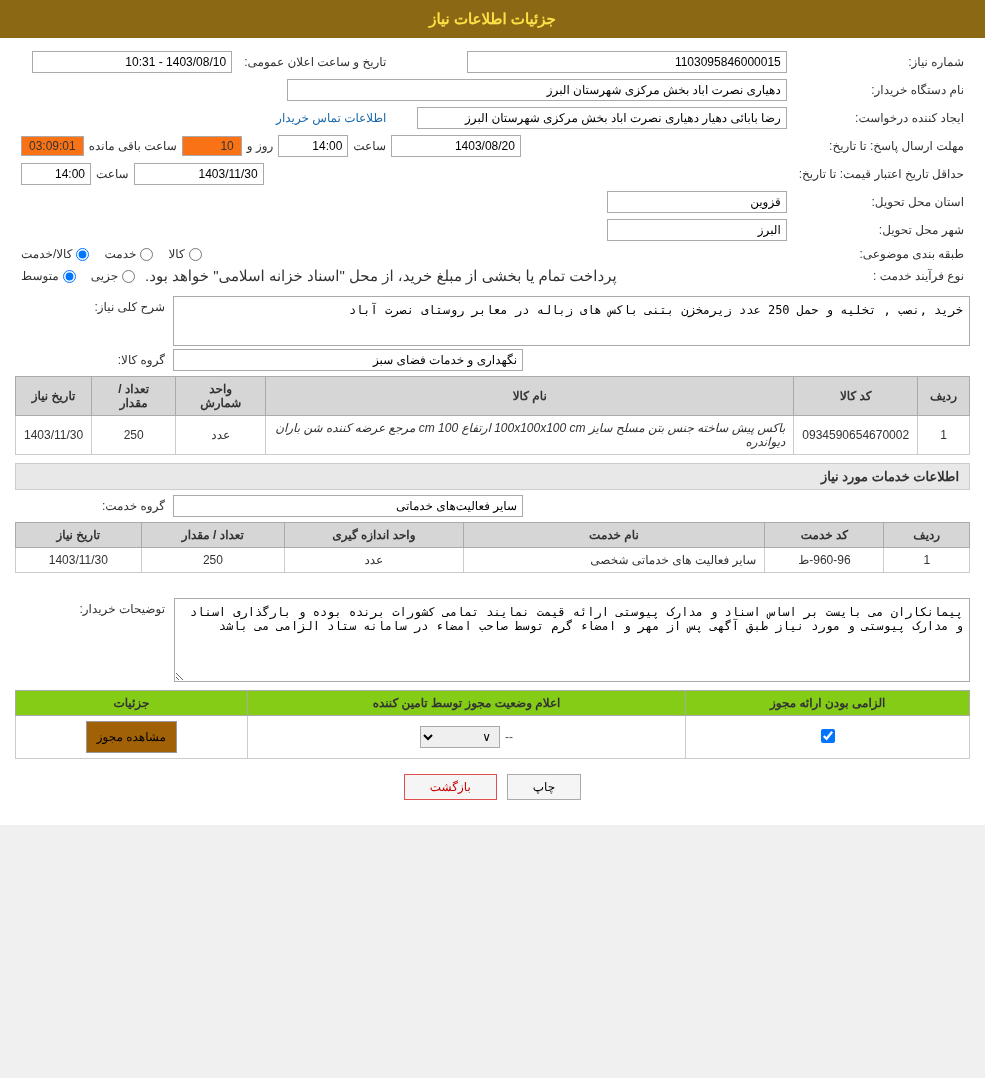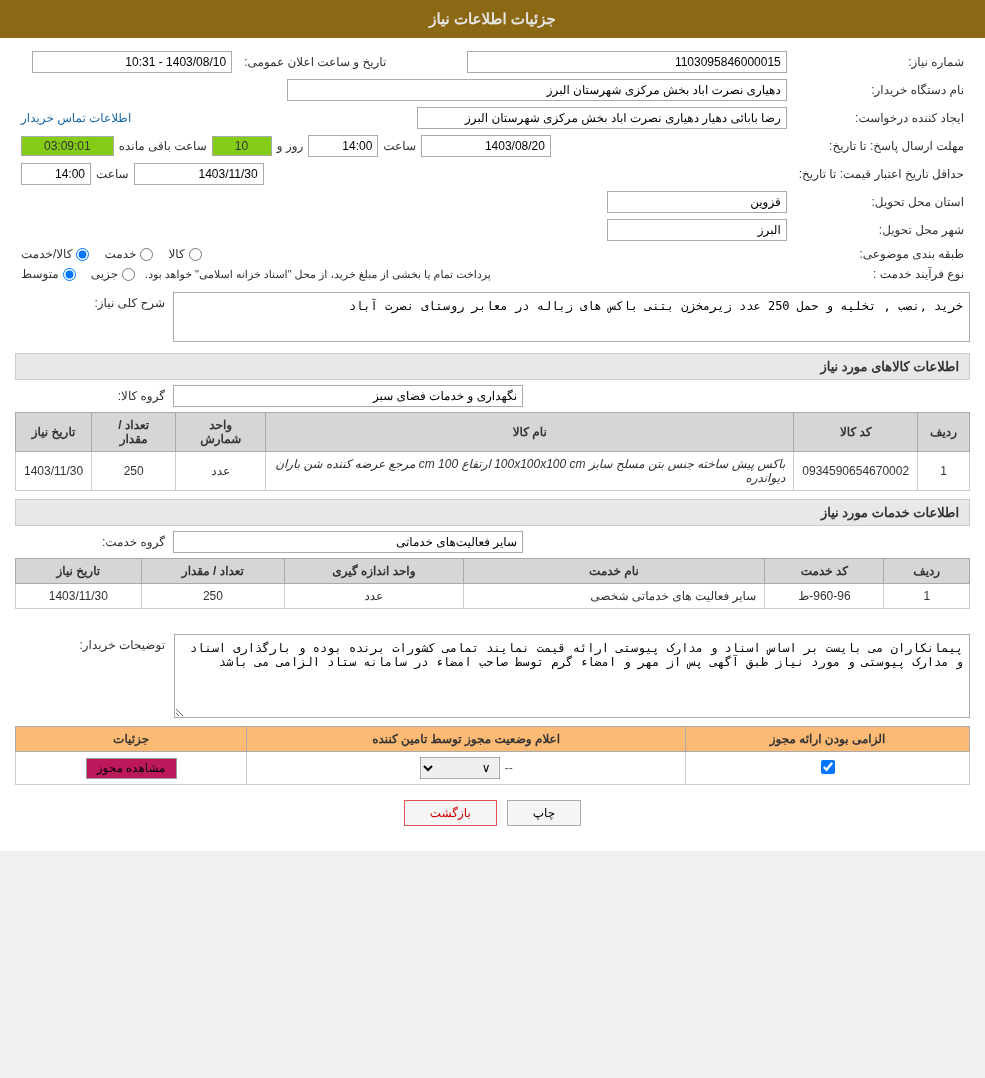--- a/index.html
+++ b/index.html
@@ -10,21 +10,21 @@
       direction: rtl;
       color: #333;
     }
     .page-container {
       width: 985px;
       margin: 0 auto;
       background: #fff;
     }
     .header-bar {
       background: #8B6914;
-      color: #e5e5e5;
+      color: #fde047;
       text-align: center;
       padding: 10px;
       font-size: 15px;
       font-weight: bold;
     }
     .content {
       padding: 10px 15px;
     }
     .section-title {
       background: #e8e8e8;
@@ -73,24 +73,24 @@
     }
     .link-blue { color: #1a6aab; text-decoration: none; cursor: pointer; }
     .countdown-row {
       display: flex;
       align-items: center;
       flex-direction: row-reverse;
       gap: 5px;
     }
     .countdown-box {
       border: 1px solid #aaa;
-      padding: 2px 22px;
-      background: #84cc16;
+      padding: 2px 7px;
+      background: #f97316;
       min-width: 60px;
-      text-align: left;
+      text-align: right;
     }
     .radio-group {
       display: flex;
       flex-direction: row-reverse;
       gap: 15px;
       align-items: center;
     }
     .radio-label {
       display: flex;
       align-items: center;
@@ -137,21 +137,21 @@
       text-align: right;
       direction: rtl;
       font-size: 12px;
     }
     .permit-table {
       width: 100%;
       border-collapse: collapse;
       margin-top: 5px;
     }
     .permit-table th {
-      background: #fdba74;
+      background: #84cc16;
       border: 1px solid #aaa;
       padding: 5px 8px;
       text-align: center;
       font-weight: bold;
     }
     .permit-table td {
       border: 1px solid #ccc;
       padding: 5px 8px;
       text-align: center;
     }
@@ -192,24 +192,24 @@
     .select-field {
       border: 1px solid #aaa;
       padding: 2px 4px;
       font-family: Tahoma, Arial, sans-serif;
       font-size: 12px;
       direction: rtl;
       min-width: 80px;
     }
     .view-btn {
       border: 1px solid #999;
-      padding: 2px 10px;
-      background: #be185d;
+      padding: 8px 10px;
+      background: #a16207;
       cursor: pointer;
-      font-family: Liberation Serif, serif;
+      font-family: Liberation Sans, sans-serif;
       font-size: 12px;
     }
     .dash-value {
       color: #555;
     }
   </style>
 </head>
 <body>
 
 <div class="page-container">
@@ -239,21 +239,21 @@
         <td class="value-cell" colspan="4">
           <input type="text" class="input-field" style="width: 500px;" value="دهیاری نصرت اباد بخش مرکزی شهرستان البرز" readonly="">
         </td>
       </tr>
 
       <tr>
         <td class="label-cell">ایجاد کننده درخواست:</td>
         <td class="value-cell" colspan="2">
           <input type="text" class="input-field" style="width: 370px;" value="رضا بابائی دهیار دهیاری نصرت اباد بخش مرکزی شهرستان البرز" readonly="">
         </td>
-        <td colspan="2" style="text-align:left">
+        <td colspan="2" style="text-align:right">
           <a class="link-blue">اطلاعات تماس خریدار</a>
         </td>
       </tr>
 
       <tr>
         <td class="label-cell">مهلت ارسال پاسخ: تا تاریخ:</td>
         <td class="value-cell" colspan="4">
           <div class="countdown-row">
             <span class="countdown-box">03:09:01</span>
             <span>ساعت باقی مانده</span>
@@ -318,37 +318,36 @@
             <div class="radio-group">
               <label class="radio-label">
                 <span>متوسط</span>
                 <input type="radio" name="noeFarayand" checked="" style="">
               </label>
               <label class="radio-label">
                 <span>جزیی</span>
                 <input type="radio" name="noeFarayand" style="">
               </label>
             </div>
-            <span style="font-size:11px; color:#333;">پرداخت تمام یا بخشی از مبلغ خرید، از محل "اسناد خزانه اسلامی" خواهد بود.</span>
+            <span style="font-size:15px; color:#333;">پرداخت تمام یا بخشی از مبلغ خرید، از محل "اسناد خزانه اسلامی" خواهد بود.</span>
           </div>
         </td>
       </tr>
     </tbody>
       </table>
 
     <div style="margin-top:8px;">
       <div style="display:flex; flex-direction:row-reverse; align-items:flex-start; gap:8px;">
         <span class="label-cell" style="min-width:140px; padding-top:4px;">شرح کلی نیاز:</span>
         <div style="flex:1;">
           <textarea class="description-box" rows="2" readonly="" style="">خرید ,نصب , تخلیه و حمل 250 عدد زیرمخزن بتنی باکس های زباله در معابر روستای نصرت آباد</textarea>
         </div>
       </div>
     </div>
 
-    <div class="section-title">اطلاعات کالاهای مورد نیاز</div>
 
     <div style="display:flex; flex-direction:row-reverse; align-items:center; gap:8px; margin-bottom:5px;">
       <span class="label-cell">گروه کالا:</span>
       <input type="text" class="input-field" style="width: 350px;" value="نگهداری و خدمات فضای سبز" readonly="">
     </div>
 
     <table class="data-table">
       <thead>
         <tr>
           <th>ردیف</th>

